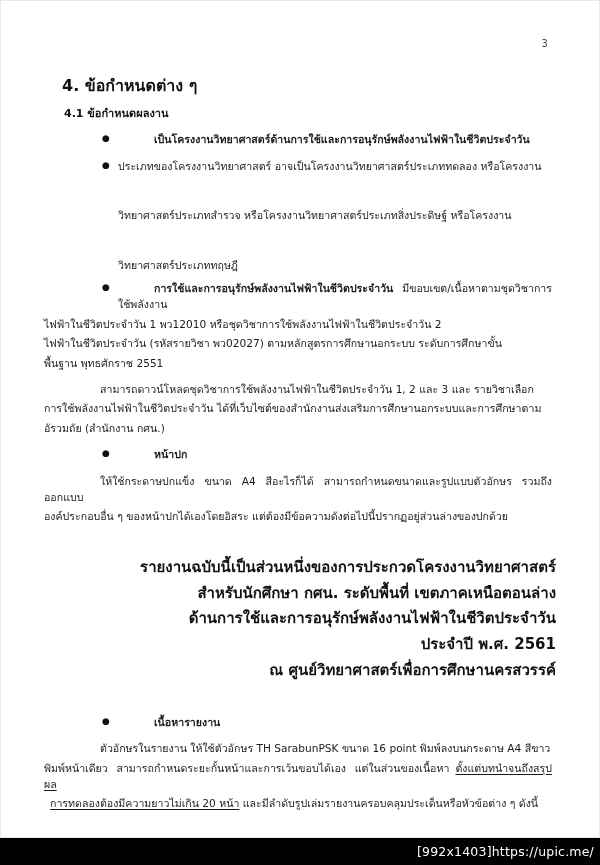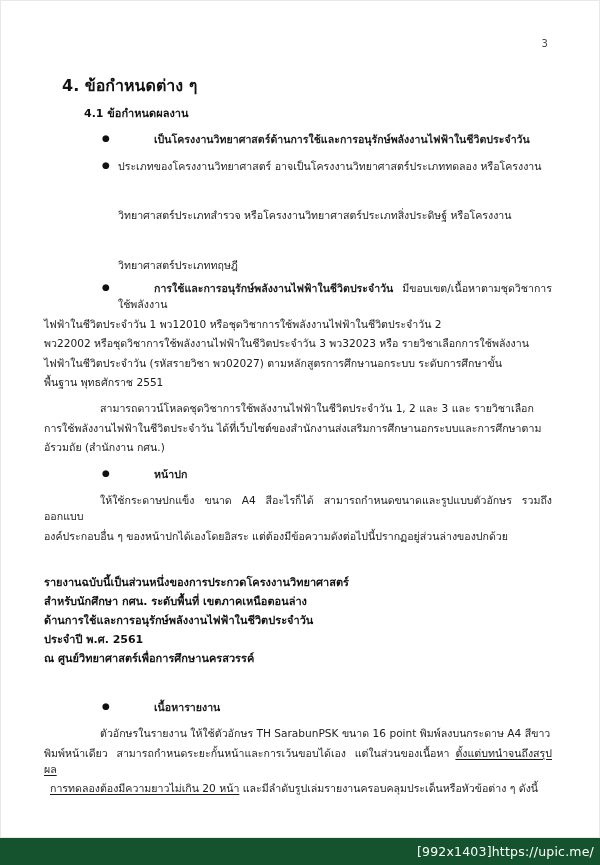--- a/index.html
+++ b/index.html
@@ -50,21 +50,21 @@
   .h-level1 {
     font-weight: bold;
     font-size: 16px;
     margin-left: 18px;
     margin-bottom: 7px;
     color: #111;
   }
   .h-level2 {
     font-weight: bold;
     font-size: 11px;
-    margin-left: 40px;
+    margin-left: 20px;
     margin-bottom: 9px;
     color: #111;
   }
   .bullet-row {
     position: relative;
     margin-left: 74px;
     margin-right: 4px;
     margin-bottom: 3px;
     text-align: justify;
   }
@@ -91,37 +91,37 @@
     text-indent: 56px;
   }
   .sub-block {
     margin-left: 74px;
     margin-right: 4px;
     text-align: justify;
     margin-top: 33px;
   }
   .spacer-sm { height: 7px; }
   .center-block {
-    text-align: left;
-    font-weight: bold;
-    font-size: 11px;
+    text-align: right;
+    font-weight: bold;
+    font-size: 15px;
     line-height: 1.72;
     color: #111;
     margin-top: 30px;
     margin-bottom: 30px;
   }
   .center-block div { white-space: nowrap; }
   u.ul { text-decoration: underline; text-underline-offset: 2px; padding-left: 6px; }
   #footer-bar {
     position: absolute;
     left: 0;
     bottom: 0;
     width: 600px;
     height: 27px;
-    background: #14532d;
+    background: #000000;
   }
   #footer-text {
     position: absolute;
     right: 6px;
     top: 0;
     height: 27px;
     line-height: 27px;
     color: #ffffff;
     font-family: "DejaVu Sans", "Liberation Sans", sans-serif;
     font-size: 12.5px;
@@ -158,21 +158,20 @@
     <div class="sub-block">วิทยาศาสตร์ประเภทสำรวจ หรือโครงงานวิทยาศาสตร์ประเภทสิ่งประดิษฐ์ หรือโครงงาน</div>
     <div class="sub-block">วิทยาศาสตร์ประเภททฤษฎี</div>
 
     <div class="spacer-sm"></div>
 
     <div class="bullet-row">
       <span class="dot">●</span>
       <span class="lead">การใช้และการอนุรักษ์พลังงานไฟฟ้าในชีวิตประจำวัน</span><span> มีขอบเขต/เนื้อหาตามชุดวิชาการใช้พลังงาน</span>
     </div>
     <div class="cont">ไฟฟ้าในชีวิตประจำวัน     1     พว12010     หรือชุดวิชาการใช้พลังงานไฟฟ้าในชีวิตประจำวัน     2</div>
-    <div class="cont">พว22002 หรือชุดวิชาการใช้พลังงานไฟฟ้าในชีวิตประจำวัน 3 พว32023 หรือ รายวิชาเลือกการใช้พลังงาน</div>
     <div class="cont">ไฟฟ้าในชีวิตประจำวัน (รหัสรายวิชา  พว02027) ตามหลักสูตรการศึกษานอกระบบ  ระดับการศึกษาขั้น</div>
     <div class="cont">พื้นฐาน พุทธศักราช 2551</div>
 
     <div class="spacer-sm"></div>
 
     <div class="cont cont-indent">สามารถดาวน์โหลดชุดวิชาการใช้พลังงานไฟฟ้าในชีวิตประจำวัน  1, 2  และ  3  และ รายวิชาเลือก</div>
     <div class="cont">การใช้พลังงานไฟฟ้าในชีวิตประจำวัน    ได้ที่เว็บไซต์ของสำนักงานส่งเสริมการศึกษานอกระบบและการศึกษาตาม</div>
     <div class="cont">อัรวมถัย (สำนักงาน กศน.)</div>
 
     <div class="spacer-sm"></div>

